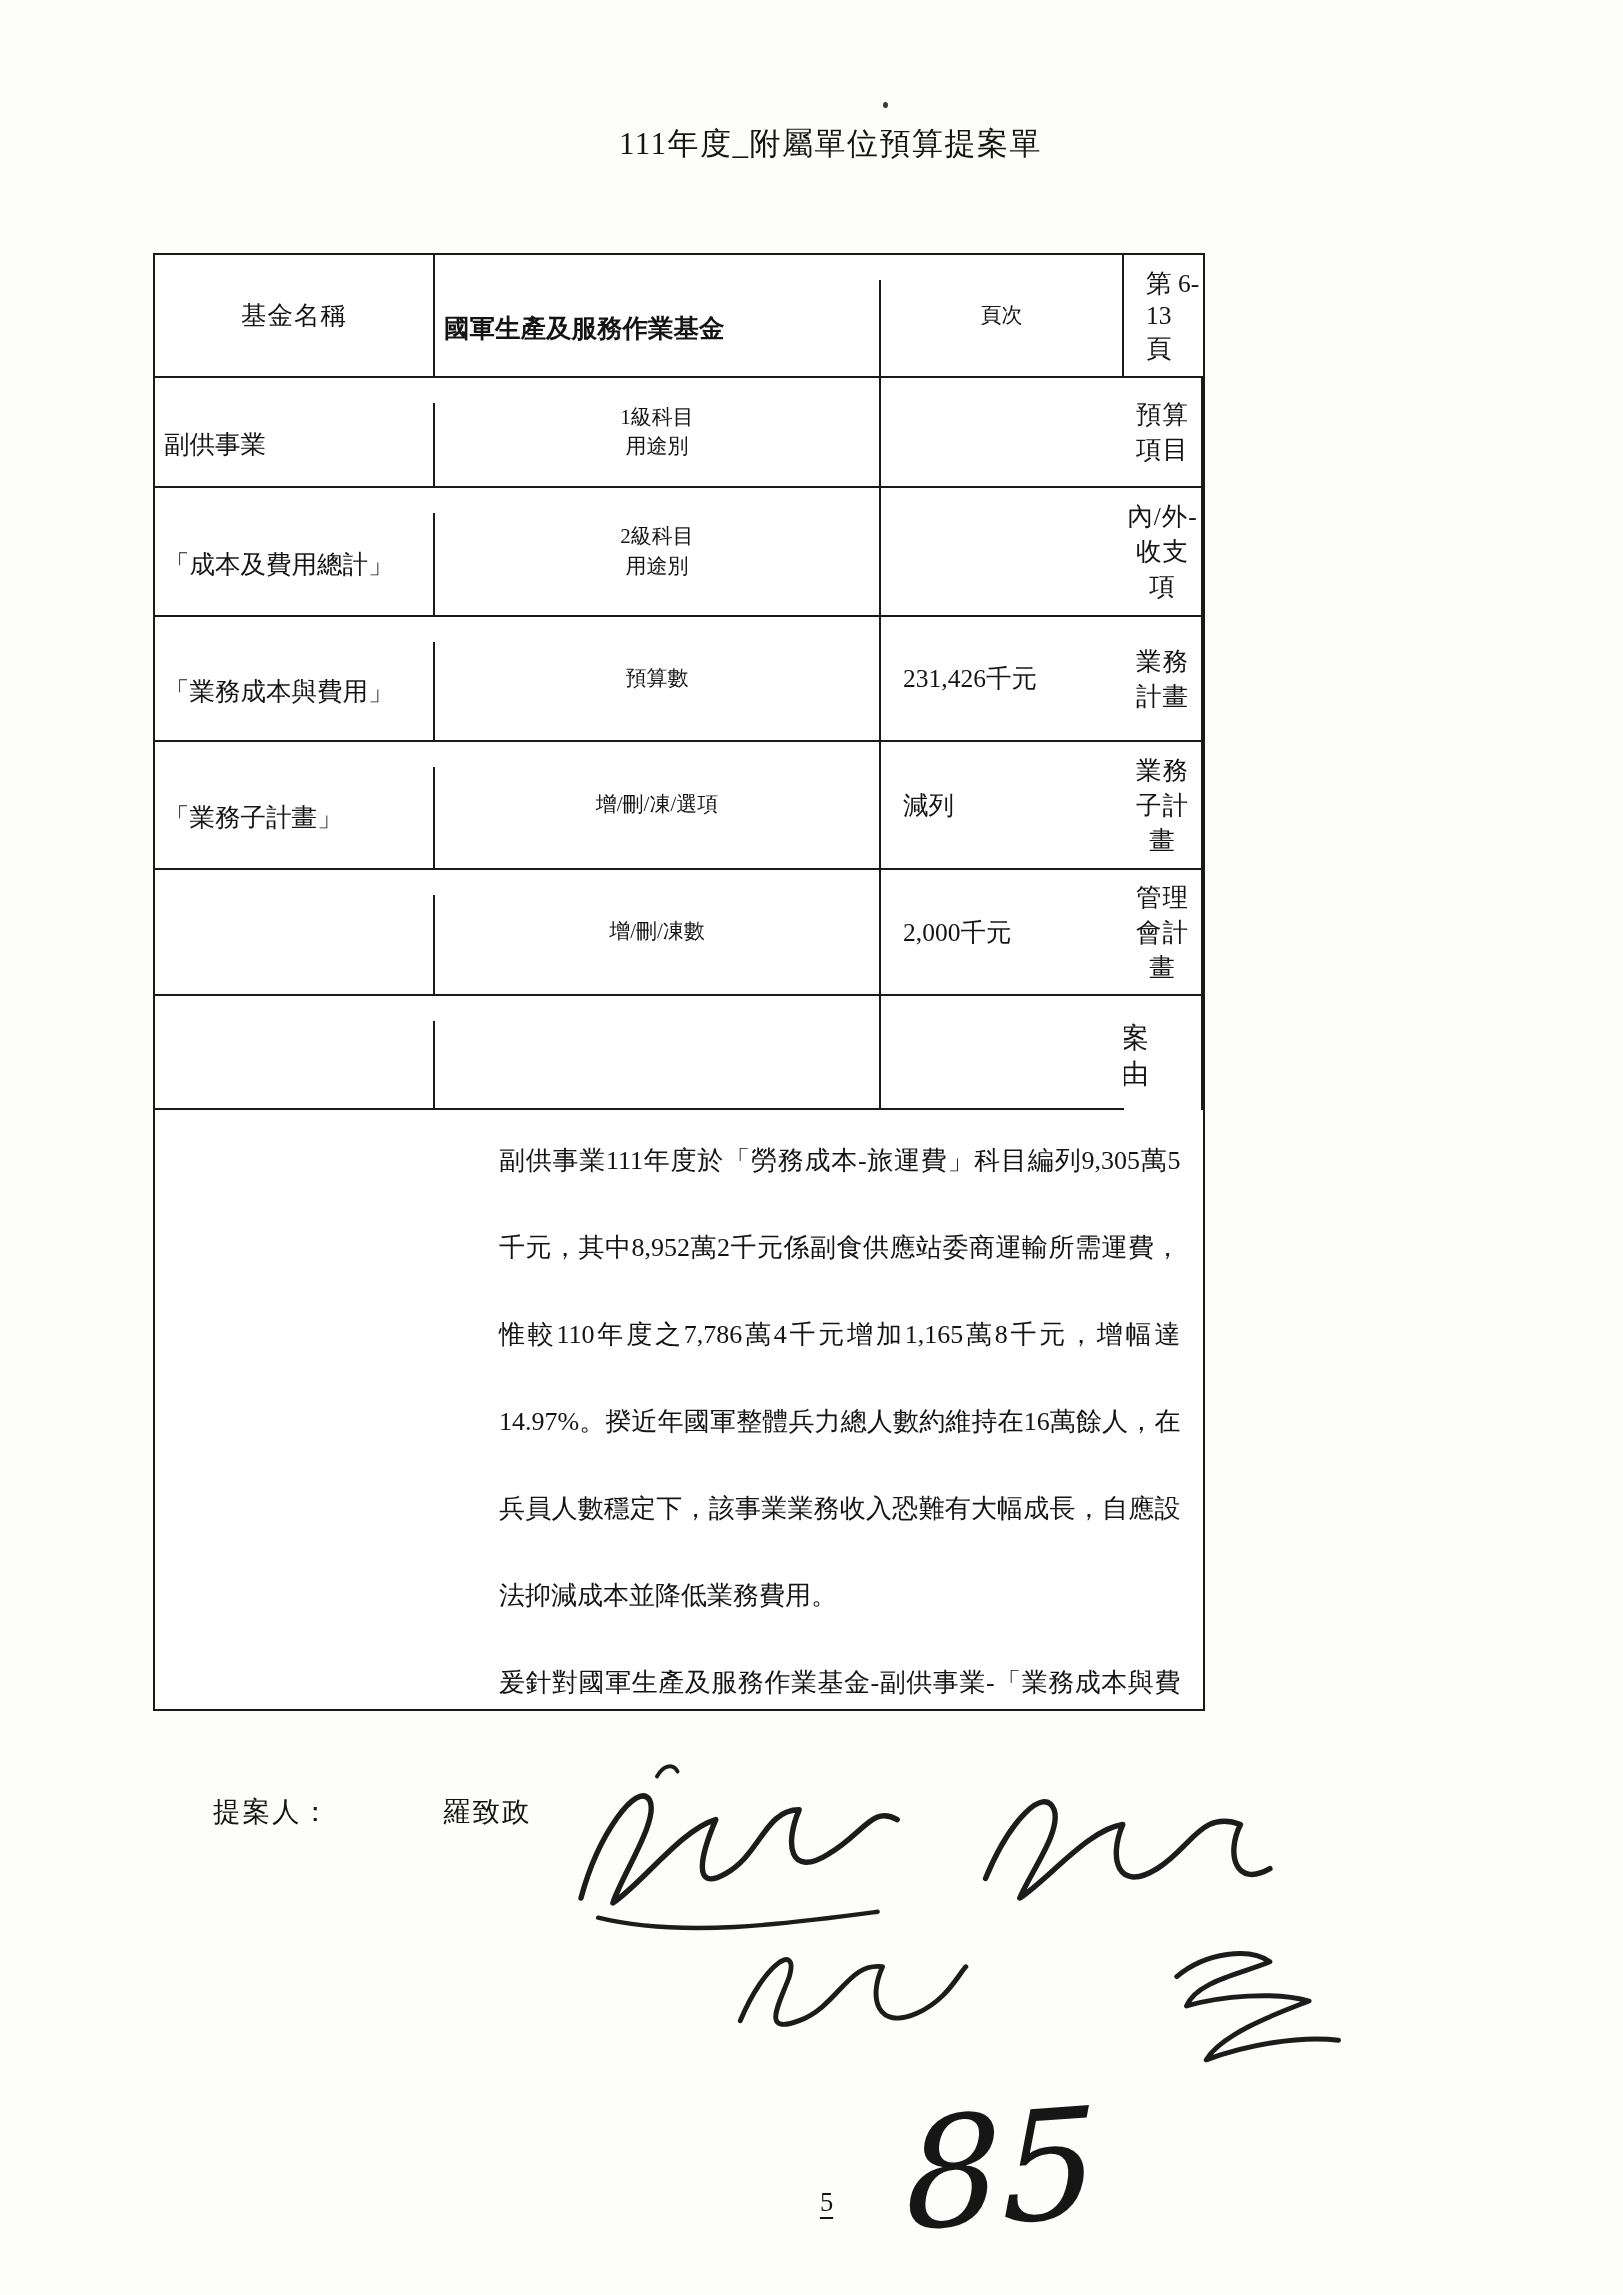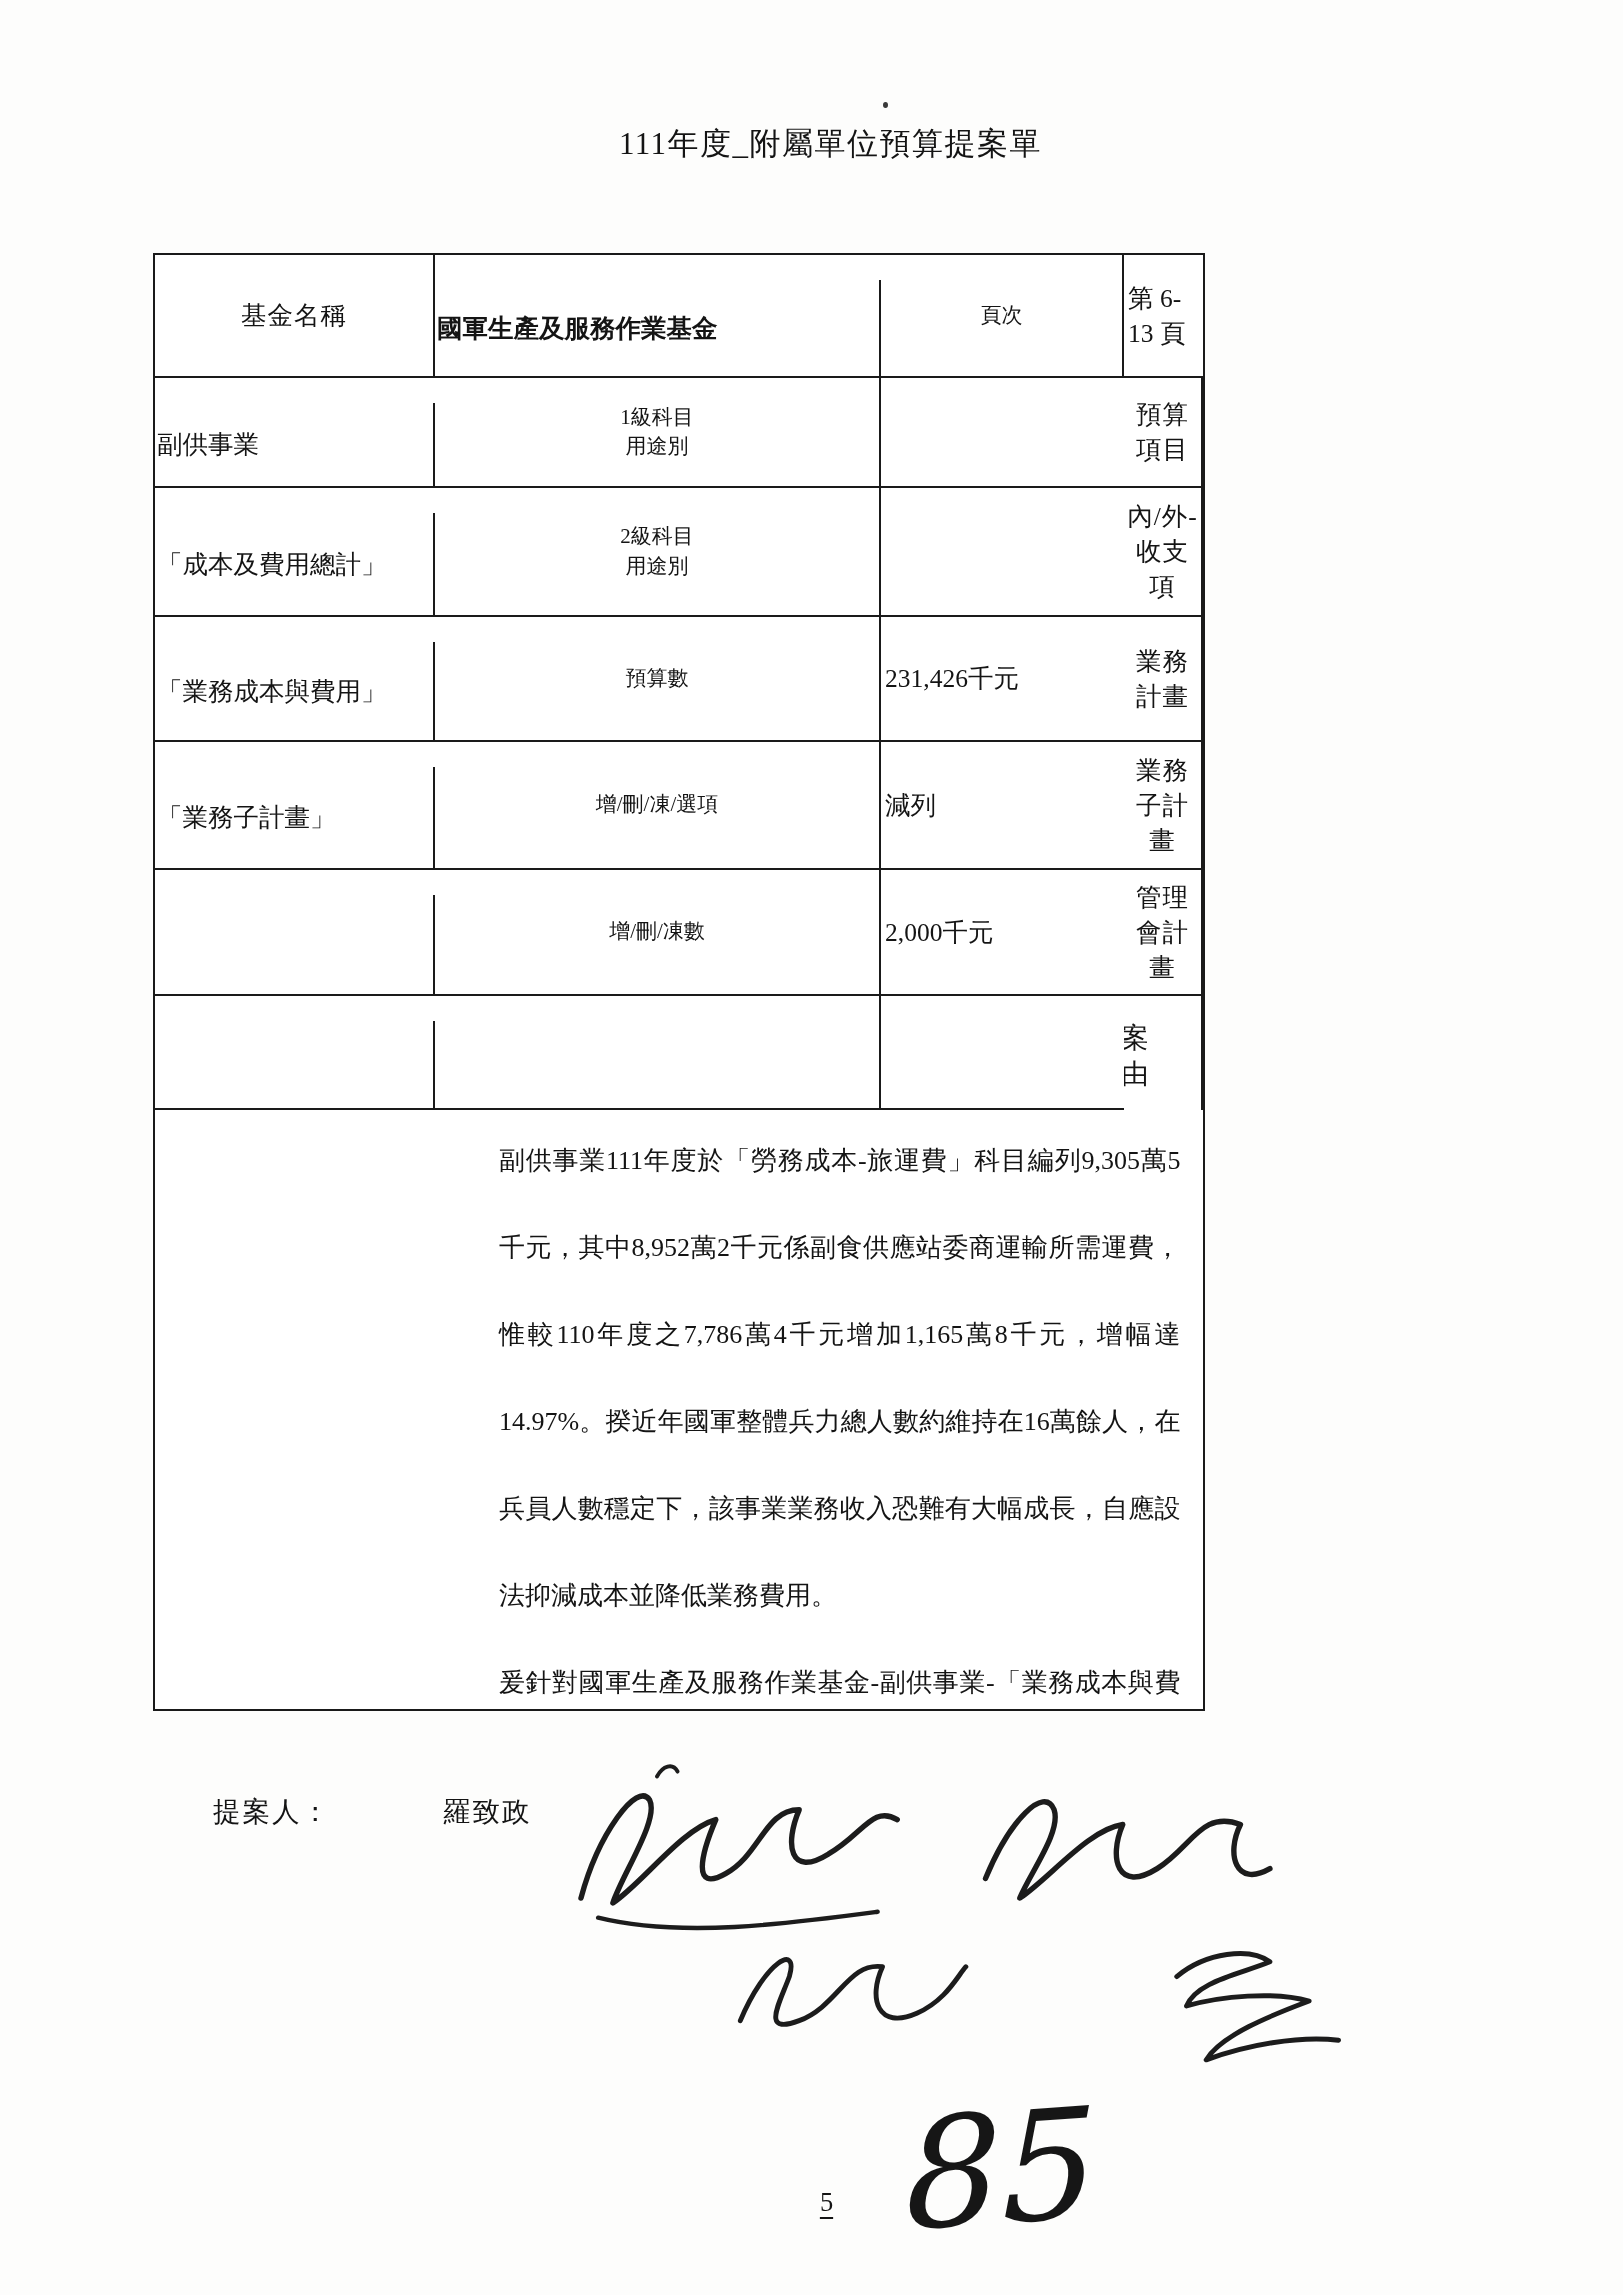--- a/index.html
+++ b/index.html
@@ -37,24 +37,24 @@
     border-right: 2px solid #1a1a1a;
     border-bottom: 2px solid #1a1a1a;
     display: flex;
     align-items: center;
     font-size: 25.5px;
     overflow: hidden;
   }
   .last-col { border-right: none; }
   .last-row { border-bottom: none; }
   .c-label { justify-content: center; text-align: center; letter-spacing: 1px; }
-  .c-value { padding-left: 2px; margin-top: 25px; }
+  .c-value { padding-left: 9px; margin-top: 25px; }
   .c-value-bold { font-weight: 600; }
   .c-head3 { justify-content: center; text-align: center; white-space: pre-line; line-height: 1.4; font-size: 21px; }
-  .c-value4 { padding-left: 4px; }
+  .c-value4 { padding-left: 22px; }
   .c-case-label {
     align-items: flex-start;
     justify-content: center;
     padding-top: 23.5px;
     font-size: 27.5px;
   }
   .case-content {
     display: block;
     padding: 6.9px 22.6px 0 64px;
     font-size: 26px;

